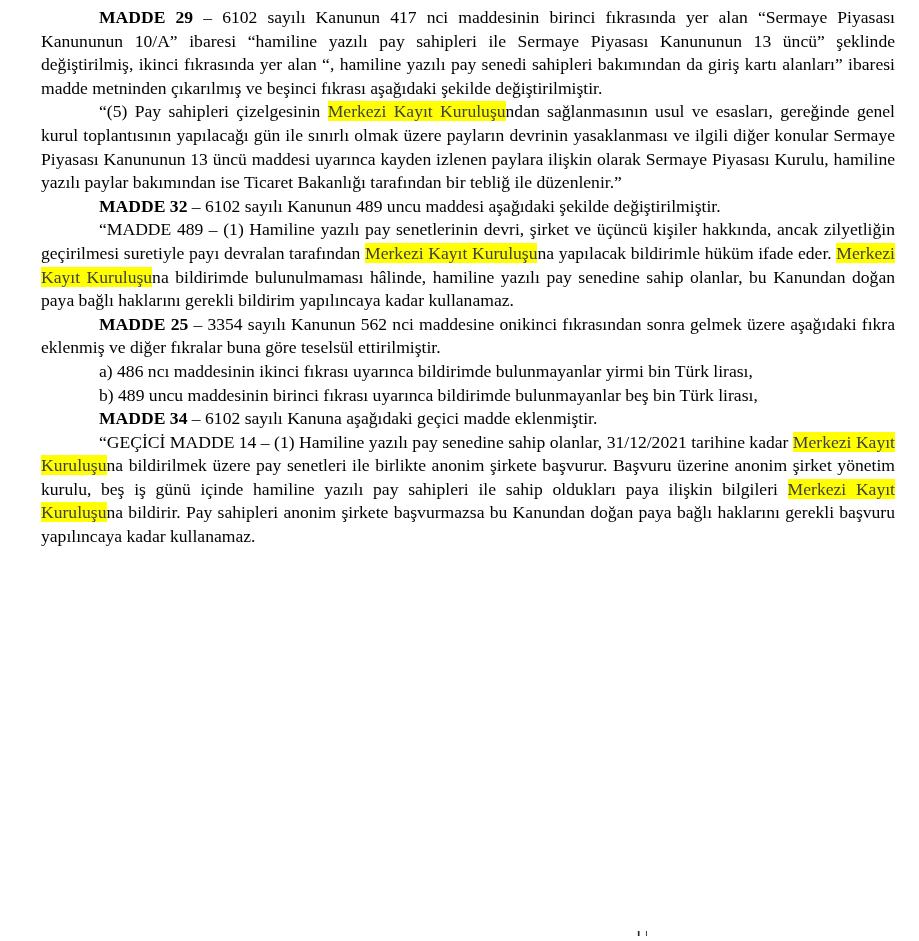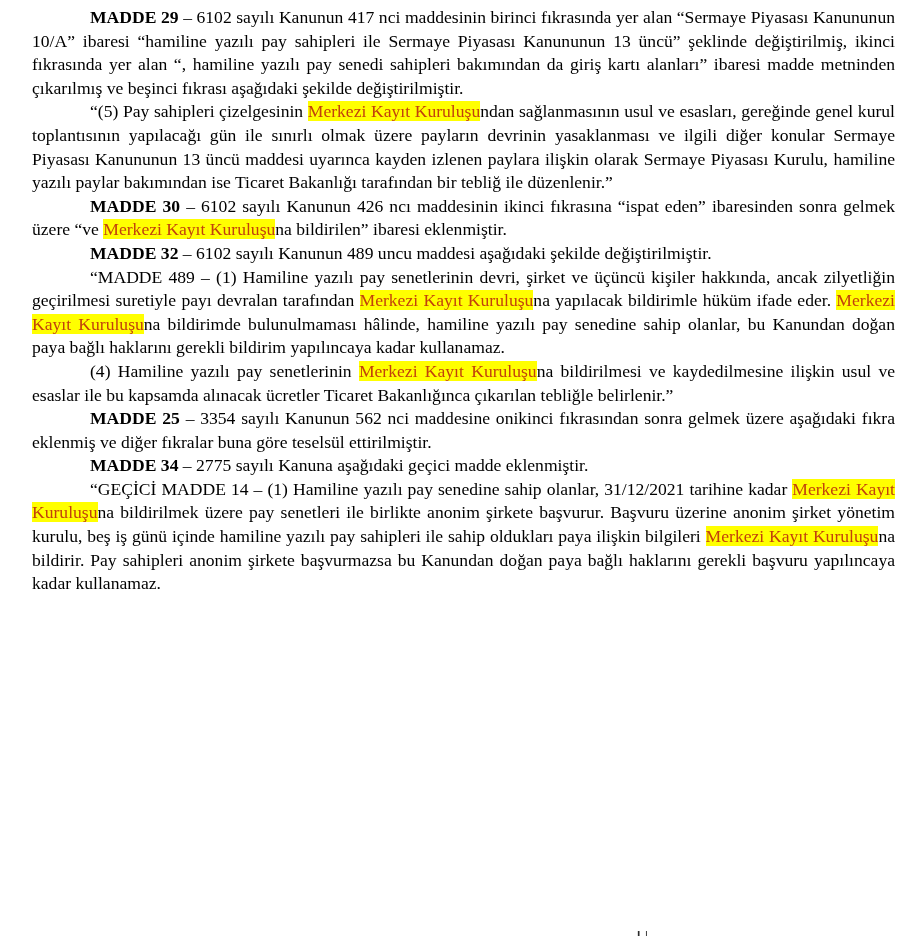--- a/index.html
+++ b/index.html
@@ -11,21 +11,21 @@
     font-family: "Liberation Serif", "DejaVu Serif", serif;
     color: #000000;
   }
   #page {
     position: relative;
     width: 919px;
     height: 941px;
     background: #ffffff;
     overflow: hidden;
     box-sizing: border-box;
-    padding: 6px 24px 0 32px;
+    padding: 6px 24px 0 41px;
   }
   .doc-body {
     font-size: 17.6px;
     line-height: 23.6px;
     text-align: justify;
     text-justify: inter-word;
     -webkit-hyphens: none;
     hyphens: none;
     word-spacing: 0px;
   }
@@ -39,21 +39,21 @@
     text-indent: 58px;
   }
   p.noindent {
     text-indent: 0;
   }
   .art-no {
     font-weight: bold;
   }
   mark.hl {
     background-color: #ffff00;
-    color: #c2410c;
+    color: #404040;
     padding: 0;
     box-decoration-break: clone;
     -webkit-box-decoration-break: clone;
   }
   .bottom-artifact {
     position: absolute;
     left: 636px;
     top: 931px;
     width: 14px;
     height: 5px;
@@ -64,22 +64,22 @@
     font-family: "Liberation Serif", "DejaVu Serif", serif;
   }
 </style>
 </head>
 <body>
 
 <div id="page">
   <div class="doc-body" id="doc-body">
       <p class="para indent"><span class="art-no">MADDE 29</span><span> – 6102 sayılı Kanunun 417 nci maddesinin birinci fıkrasında yer alan “Sermaye Piyasası Kanununun 10/A” ibaresi “hamiline yazılı pay sahipleri ile Sermaye Piyasası Kanununun 13 üncü” şeklinde değiştirilmiş, ikinci fıkrasında yer alan “, hamiline yazılı pay senedi sahipleri bakımından da giriş kartı alanları” ibaresi madde metninden çıkarılmış ve beşinci fıkrası aşağıdaki şekilde değiştirilmiştir.</span></p>
       <p class="para indent"><span>“(5) Pay sahipleri çizelgesinin </span><mark class="hl">Merkezi Kayıt Kuruluşu</mark><span>ndan sağlanmasının usul ve esasları, gereğinde genel kurul toplantısının yapılacağı gün ile sınırlı olmak üzere payların devrinin yasaklanması ve ilgili diğer konular Sermaye Piyasası Kanununun 13 üncü maddesi uyarınca kayden izlenen paylara ilişkin olarak Sermaye Piyasası Kurulu, hamiline yazılı paylar bakımından ise Ticaret Bakanlığı tarafından bir tebliğ ile düzenlenir.”</span></p>
-      <p class="para indent"><span class="art-no">MADDE 30</span><span> – 6102 sayılı Kanunun 426 ncı maddesinin ikinci fıkrasına “ispat eden” ibaresinden sonra gelmek üzere “ve </span><mark class="hl">Merkezi Kayıt Kuruluşu</mark><span>na bildirilen” ibaresi eklenmiştir.</span></p>
       <p class="para indent"><span class="art-no">MADDE 32</span><span> – 6102 sayılı Kanunun 489 uncu maddesi aşağıdaki şekilde değiştirilmiştir.</span></p>
       <p class="para indent"><span>“MADDE 489 – (1) Hamiline yazılı pay senetlerinin devri, şirket ve üçüncü kişiler hakkında, ancak zilyetliğin geçirilmesi suretiyle payı devralan tarafından </span><mark class="hl">Merkezi Kayıt Kuruluşu</mark><span>na yapılacak bildirimle hüküm ifade eder. </span><mark class="hl">Merkezi Kayıt Kuruluşu</mark><span>na bildirimde bulunulmaması hâlinde, hamiline yazılı pay senedine sahip olanlar, bu Kanundan doğan paya bağlı haklarını gerekli bildirim yapılıncaya kadar kullanamaz.</span></p>
-      <p class="para indent"><span>(4) Hamiline yazılı pay senetlerinin </span><mark class="hl">Merkezi Kayıt Kuruluşu</mark><span>na bildirilmesi ve kaydedilmesine ilişkin usul ve esaslar ile bu kapsamda alınacak ücretler Ticaret Bakanlığınca çıkarılan tebliğle belirlenir.”</span></p>
       <p class="para indent"><span class="art-no">MADDE 25</span><span> – 3354 sayılı Kanunun 562 nci maddesine onikinci fıkrasından sonra gelmek üzere aşağıdaki fıkra eklenmiş ve diğer fıkralar buna göre teselsül ettirilmiştir.</span></p>
-      <p class="para indent"><span class="art-no">MADDE 34</span><span> – 2775 sayılı Kanuna aşağıdaki geçici madde eklenmiştir.</span></p>
+      <p class="para indent"><span>a) 486 ncı maddesinin ikinci fıkrası uyarınca bildirimde bulunmayanlar yirmi bin Türk lirası,</span></p>
+      <p class="para indent"><span>b) 489 uncu maddesinin birinci fıkrası uyarınca bildirimde bulunmayanlar beş bin Türk lirası,</span></p>
+      <p class="para indent"><span class="art-no">MADDE 34</span><span> – 6102 sayılı Kanuna aşağıdaki geçici madde eklenmiştir.</span></p>
       <p class="para indent"><span>“GEÇİCİ MADDE 14 – (1) Hamiline yazılı pay senedine sahip olanlar, 31/12/2021 tarihine kadar </span><mark class="hl">Merkezi Kayıt Kuruluşu</mark><span>na bildirilmek üzere pay senetleri ile birlikte anonim şirkete başvurur. Başvuru üzerine anonim şirket yönetim kurulu, beş iş günü içinde hamiline yazılı pay sahipleri ile sahip oldukları paya ilişkin bilgileri </span><mark class="hl">Merkezi Kayıt Kuruluşu</mark><span>na bildirir. Pay sahipleri anonim şirkete başvurmazsa bu Kanundan doğan paya bağlı haklarını gerekli başvuru yapılıncaya kadar kullanamaz.</span></p>
     </div>
   <div class="bottom-artifact">Ü</div>
 </div>
 
 </body></html>

